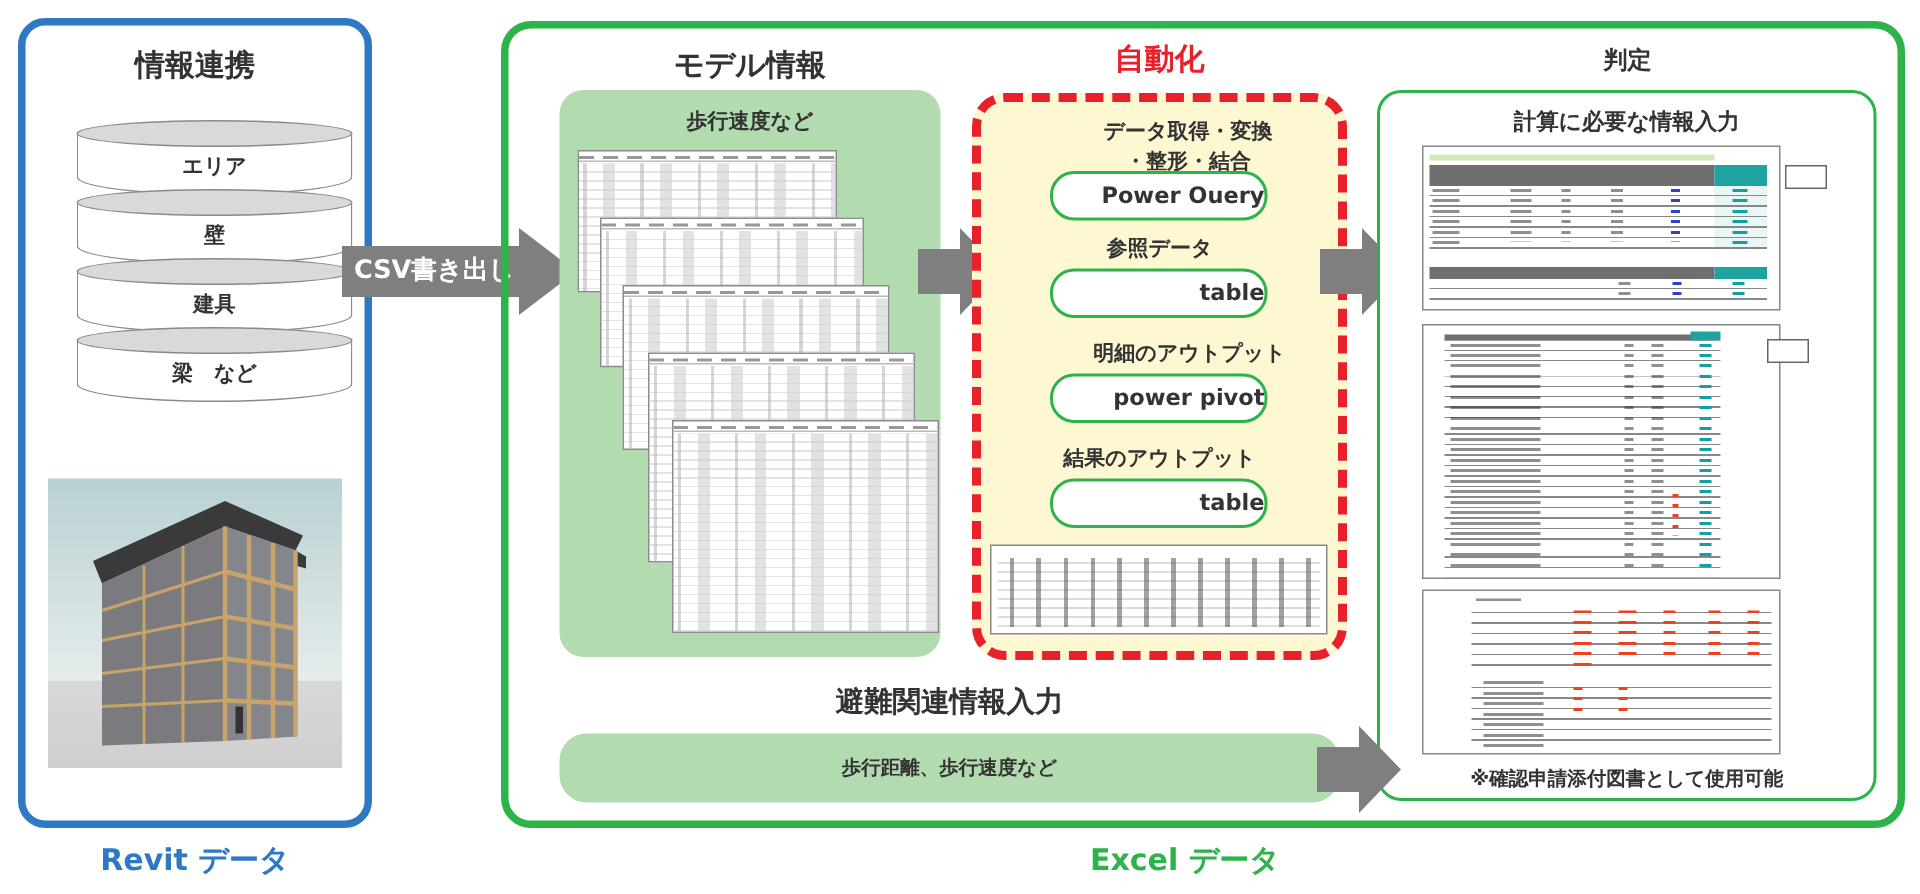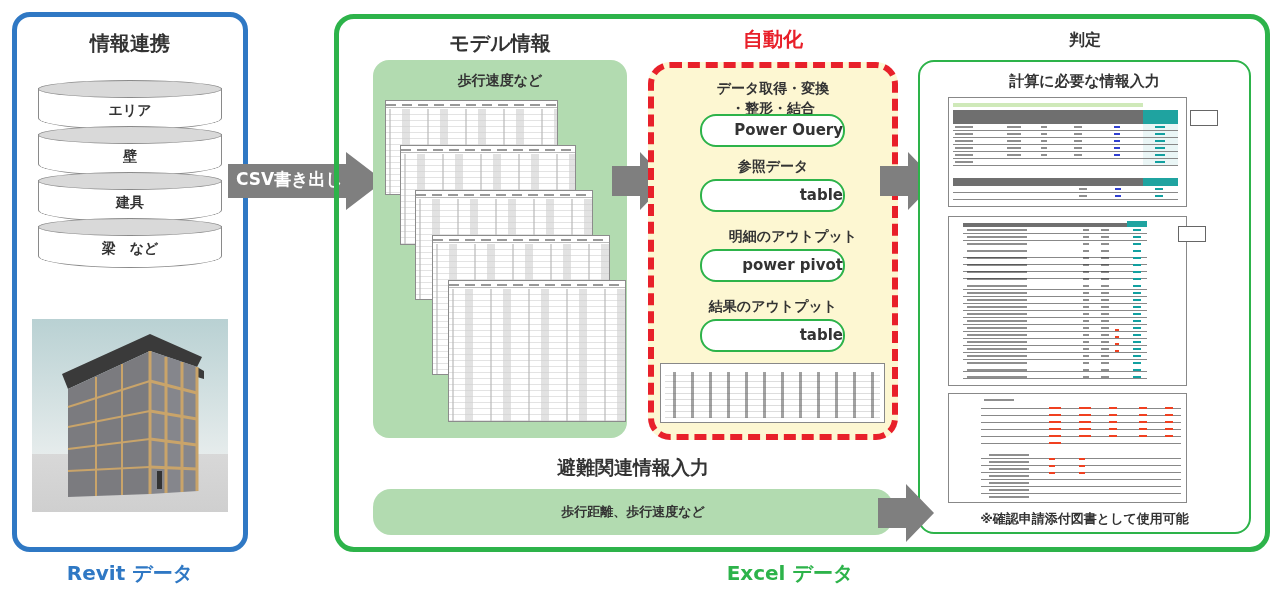--- a/index.html
+++ b/index.html
@@ -5,21 +5,21 @@
   * { box-sizing: border-box; margin: 0; padding: 0; }
   html, body { width: 1280px; height: 596px; background: #ffffff; overflow: hidden; }
   body { position: relative; font-family: "DejaVu Sans", "Liberation Sans", sans-serif; color: #333; }
   .abs { position: absolute; }
 
   
   #revit-box { left: 12px; top: 12px; width: 236px; height: 540px; border: 5px solid #2f78c4; border-radius: 18px; background: #fff; }
   .sec-title { position: absolute; font-weight: bold; color: #333; text-align: center; white-space: nowrap; }
   #revit-title { left: 12px; top: 30px; width: 236px; font-size: 20px; }
 
-  .db-layer { position: absolute; left: 38px; width: 184px; height: 52px; }
+  .db-layer { position: absolute; left: 51px; width: 184px; height: 52px; }
   .db-layer .body { position: absolute; left: 0; top: 8px; width: 184px; height: 42px; background: #fff; border: 1.5px solid #8a8a8a; border-top: none; border-radius: 0 0 92px 92px / 0 0 12px 12px; }
   .db-layer .top { position: absolute; left: 0; top: 0; width: 184px; height: 18px; background: #d9d9d9; border: 1.5px solid #8a8a8a; border-radius: 50%; }
   .db-layer .lbl { position: absolute; left: 0; top: 22px; width: 184px; text-align: center; font-size: 14px; font-weight: bold; color: #333; }
 
   #building { left: 32px; top: 319px; width: 196px; height: 193px; background: linear-gradient(#b9d1d3, #e6ecec 70%, #d8d8d8 70%, #cfcfcf); overflow: hidden; }
 
   #revit-label { left: 12px; top: 560px; width: 236px; font-size: 20px; color: #2f78c4; }
 
   
   #csv-arrow { left: 228px; top: 152px; width: 160px; height: 58px; }
@@ -176,21 +176,21 @@
     <div class="cols"></div>
   </div>
 
 <svg class="garrow" style="left:612px; top:152px; width:56px; height:58px;" viewBox="0 0 56 58">
   <polygon points="0,14 28,14 28,0 56,29 28,58 28,44 0,44" fill="#7f7f7f"></polygon>
 </svg>
 
 <div id="auto-title" class="sec-title">自動化</div>
 <div id="auto-box" class="abs"></div>
 
-<div class="auto-lbl" style="top:78px;">
+<div class="auto-lbl" style="top:78px;margin-left:19px;">
   <div>データ取得・変換</div>
   <div>・整形・結合</div>
 </div>
 <div class="pill" style="top:114px;">Power Ouery</div>
 
 <div class="auto-lbl" style="top:156px;">参照データ</div>
 <div class="pill" style="top:179px;">table</div>
 
 <div class="auto-lbl" style="top:226px;padding-left:40px;">明細のアウトプット</div>
 <div class="pill" style="top:249px;">power pivot</div>

